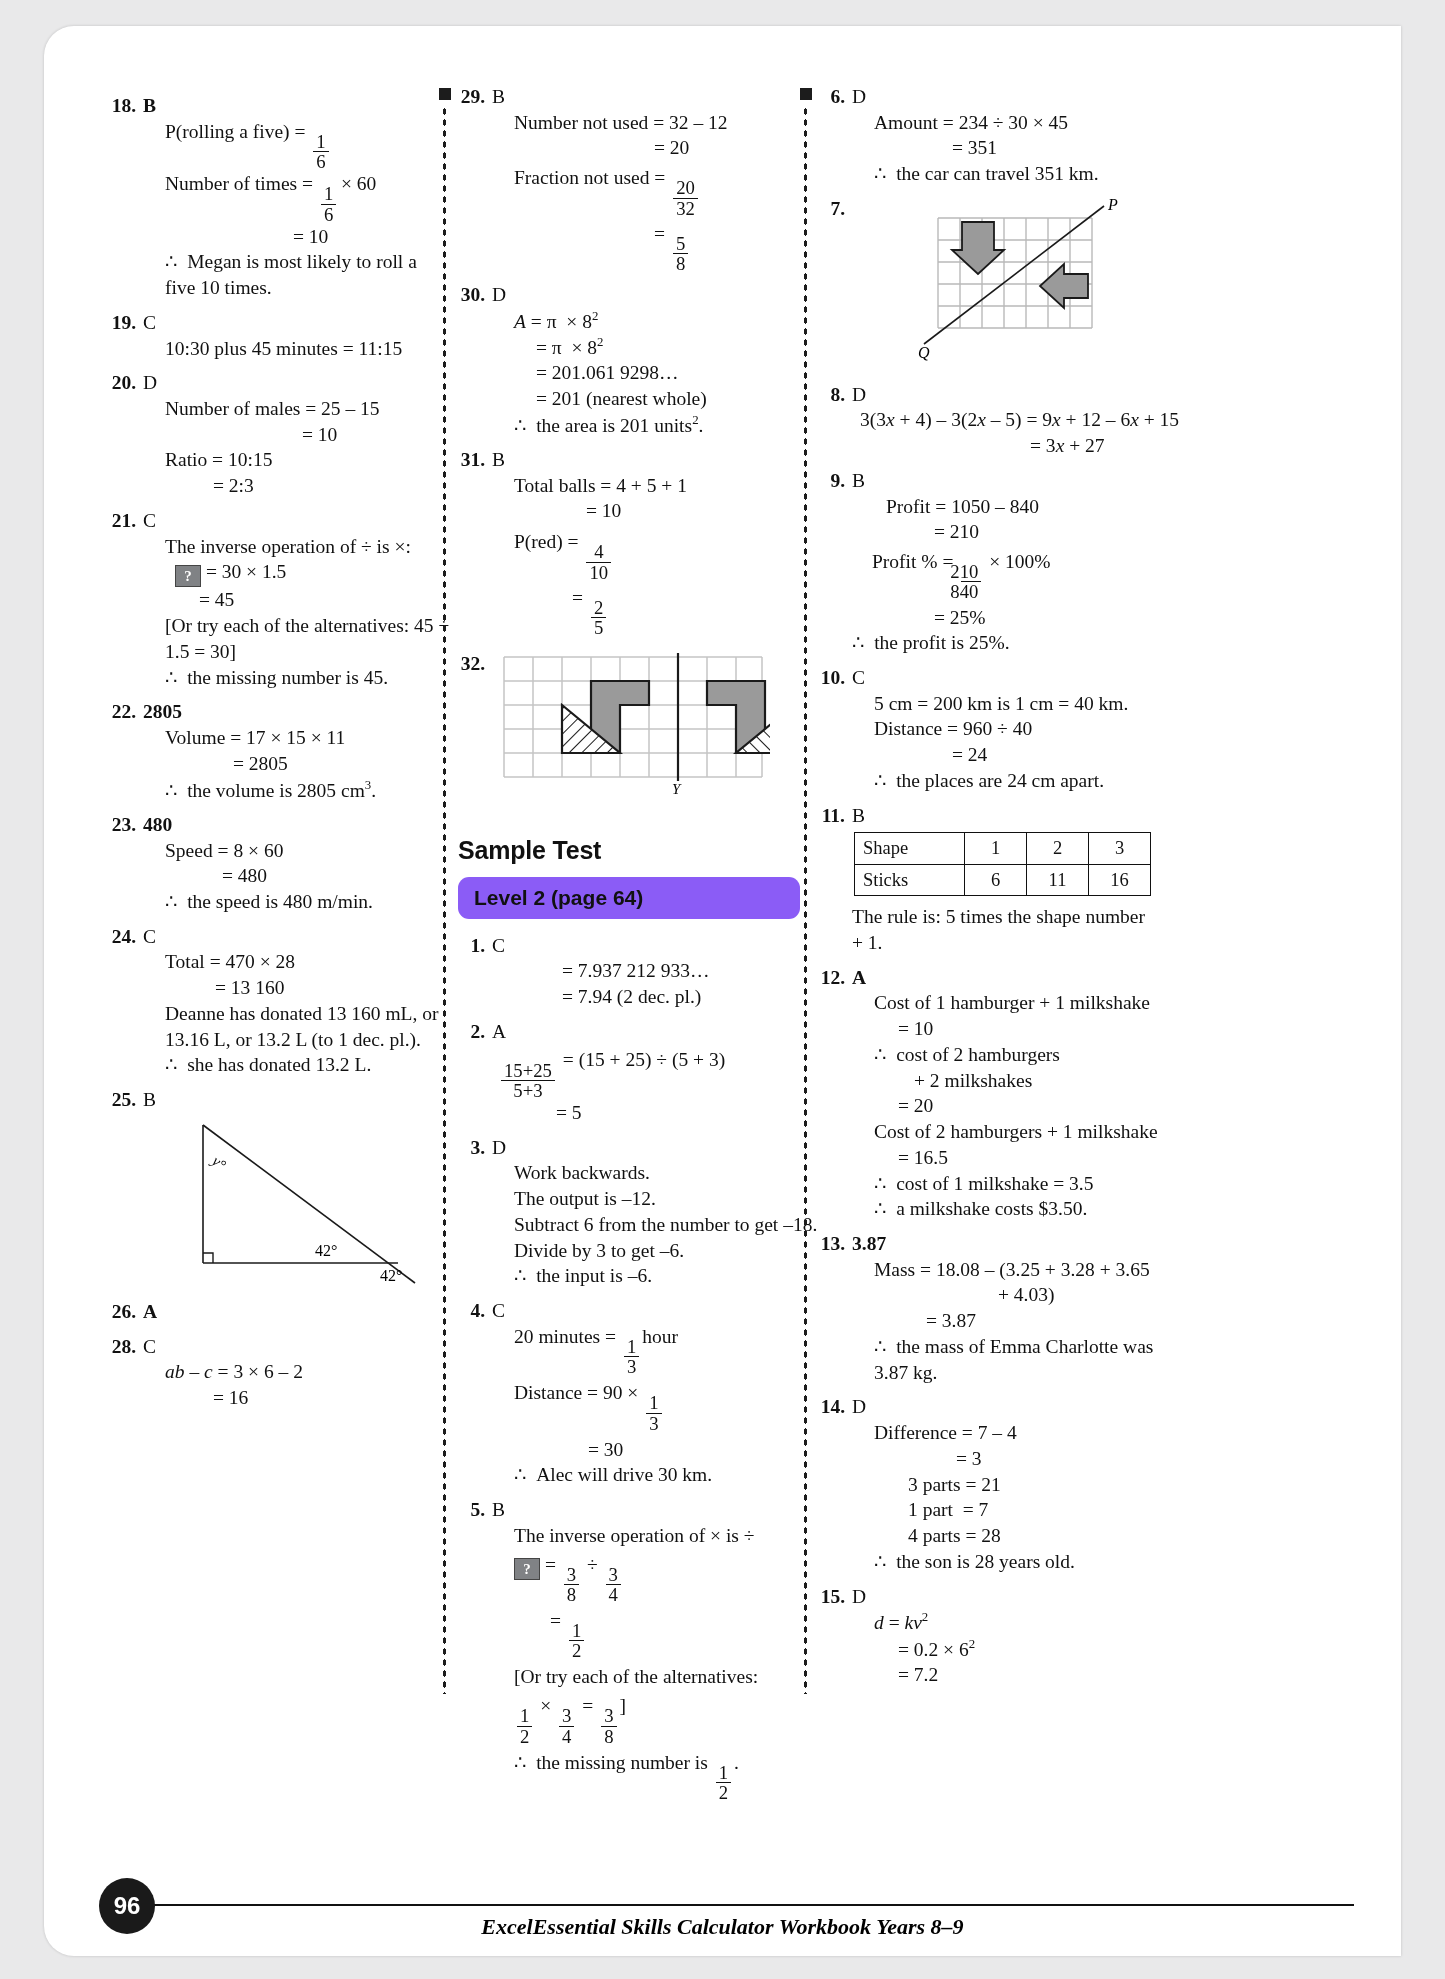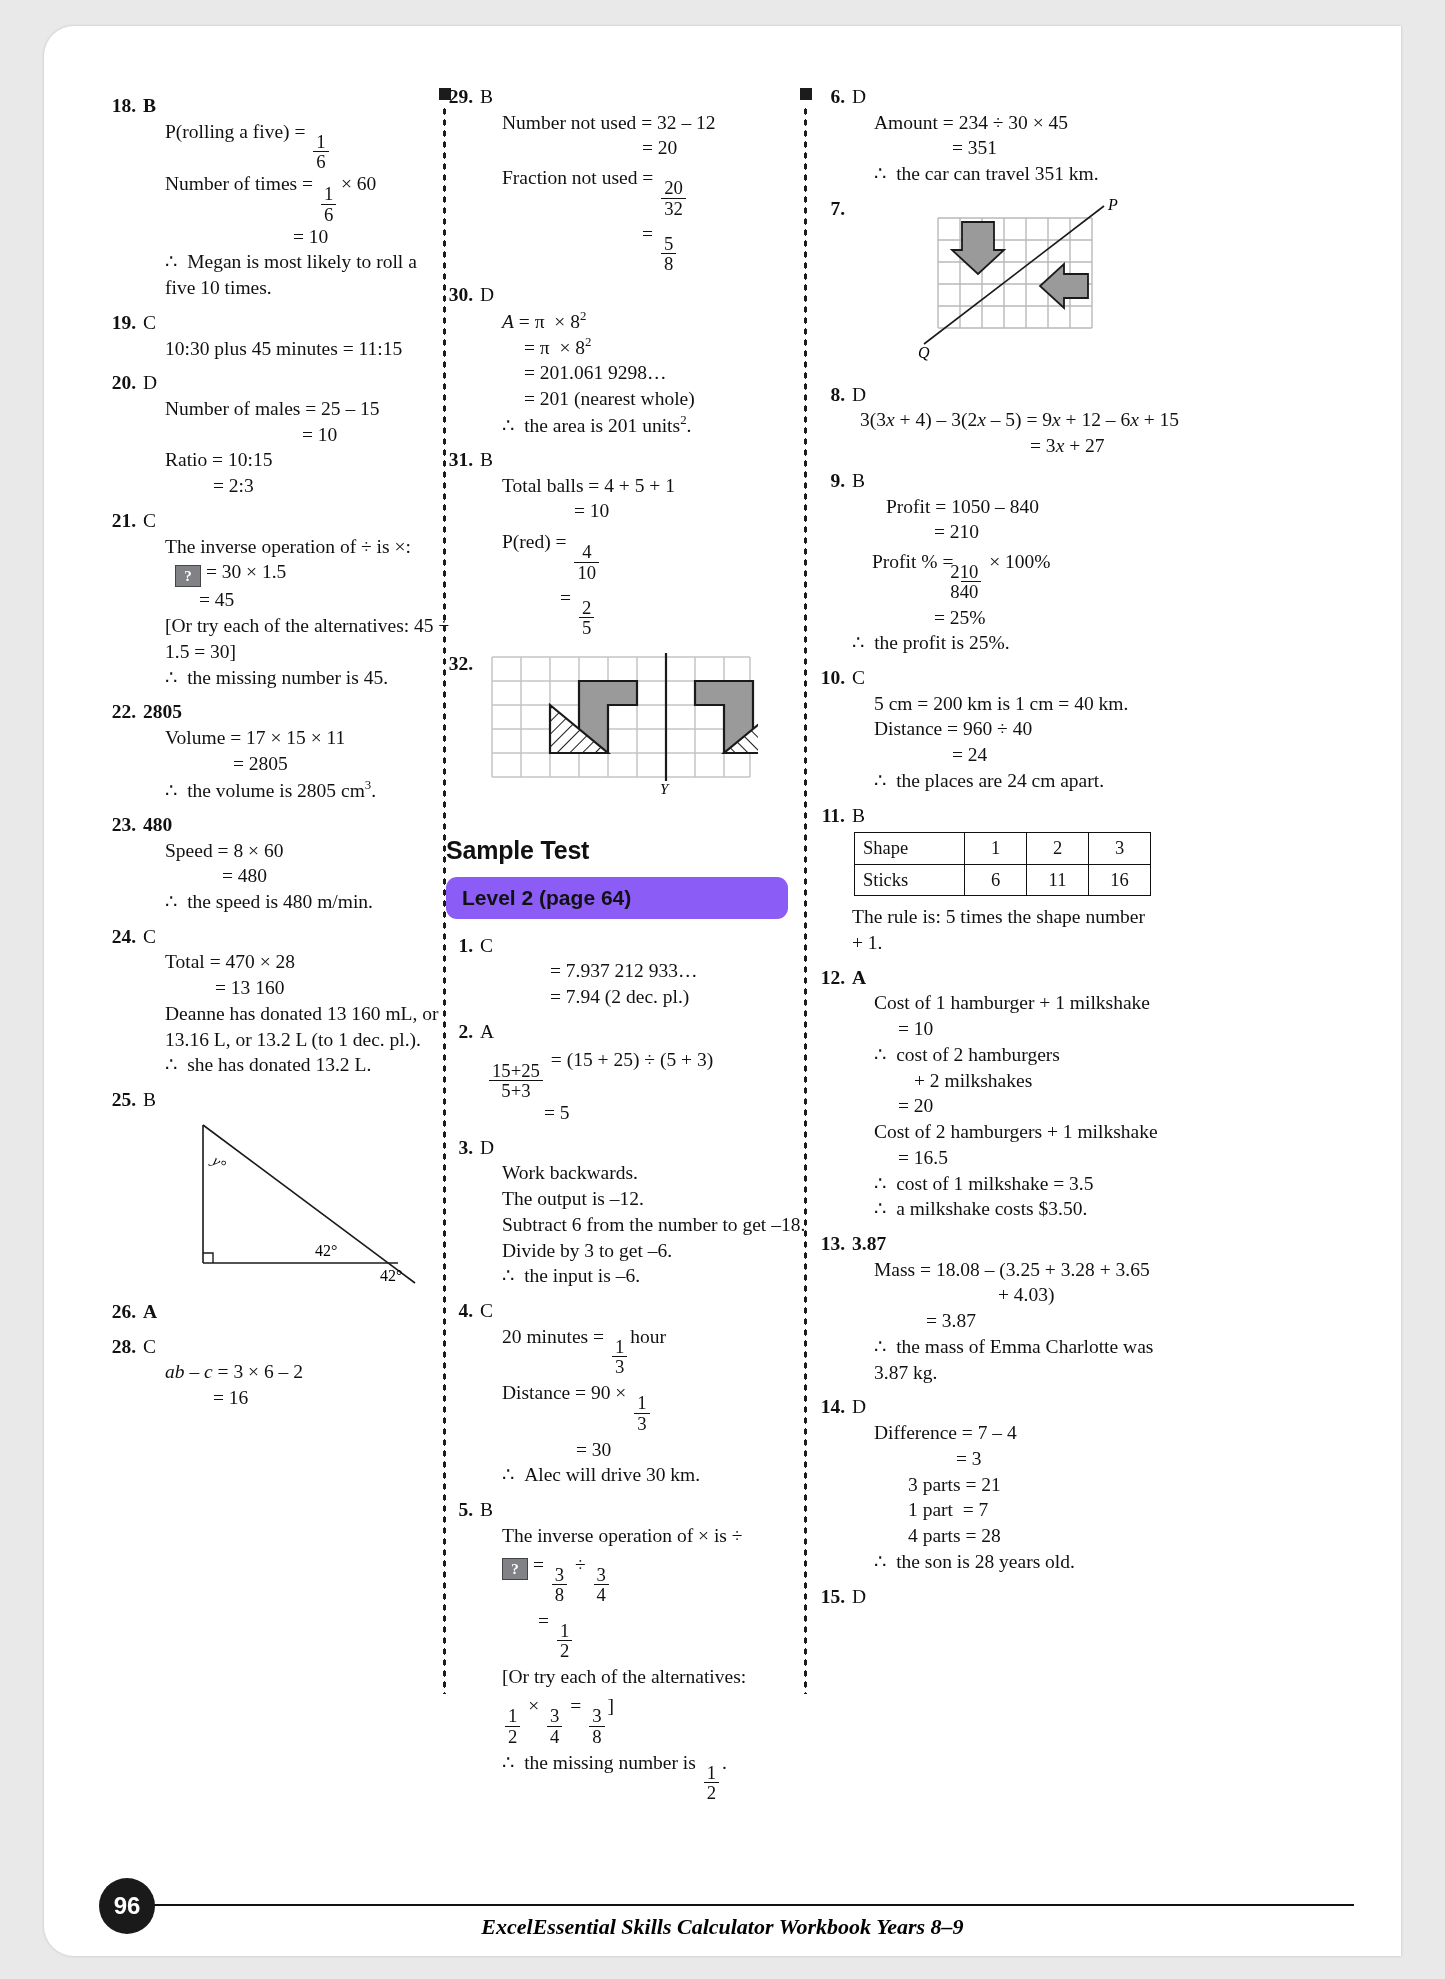--- a/index.html
+++ b/index.html
@@ -16,21 +16,21 @@
     width:1357px; height:1930px;
     background:#ffffff;
     border-top-left-radius:30px;
     border-bottom-left-radius:30px;
     box-shadow: 0 0 3px rgba(0,0,0,.18);
   }
   
   .cols { position:absolute; left:26px; top:58px; width:1320px; height:1700px; }
   .col { position:absolute; top:0; width:342px; font-size:19.5px; line-height:1.32; color:#111; }
   .col1 { left:39px; }
-  .col2 { left:376px; }
+  .col2 { left:388px; }
   .col3 { left:748px; }
   
   .sep { position:absolute; top:0; width:5px; height:1610px; }
   .sep .dots {
     position:absolute; left:0; top:22px; width:5px; height:1588px;
     background-image: radial-gradient(#1c1c1c 42%, transparent 45%);
     background-size: 5px 11px; background-repeat: repeat-y;
   }
   .sep .sq { position:absolute; left:-3px; top:4px; width:12px; height:12px; background:#1c1c1c; }
   .sep1 { left:372px; }
@@ -597,20 +597,25 @@
             <div class="ln" style="padding-left:34px">4 parts = 28</div>
             <div class="ln">∴&nbsp;&nbsp;the son is 28 years old.</div>
           </div>
         </div>
       </div>
 
       <div class="item">
         <div class="num">15.</div>
         <div class="body">
           <div class="ln">D</div>
+          <div class="lineblk">
+            <div class="ln"><i>d</i> = <i>kv</i><sup>2</sup></div>
+            <div class="ln" style="padding-left:24px">= 0.2 × 6<sup>2</sup></div>
+            <div class="ln" style="padding-left:24px">= 7.2</div>
+          </div>
         </div>
       </div>
     </div>
   </div>
 
   <div class="footer">
     <div class="footrule"></div>
     <div class="pagecircle">96</div>
     <div class="foottext"><span class="ital">Excel</span><span>Essential Skills Calculator Workbook Years 8–9</span></div>
   </div>

